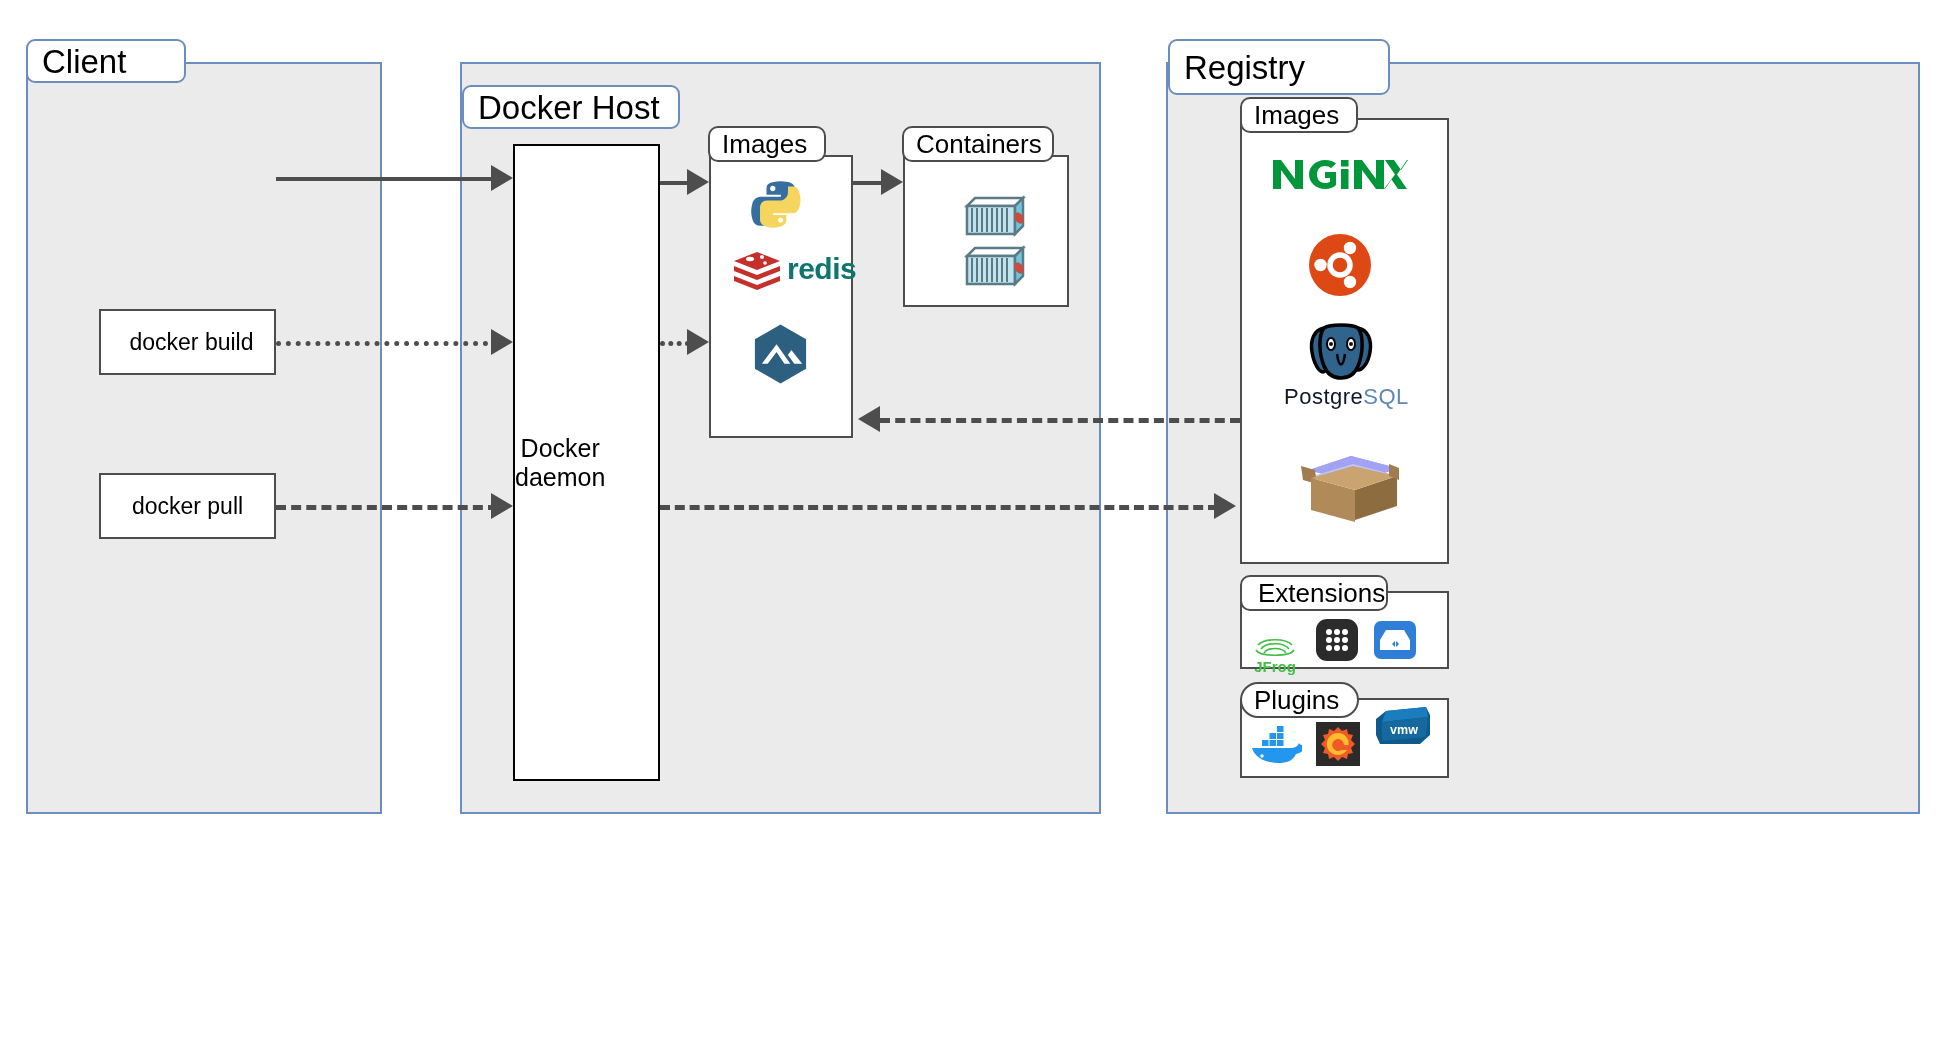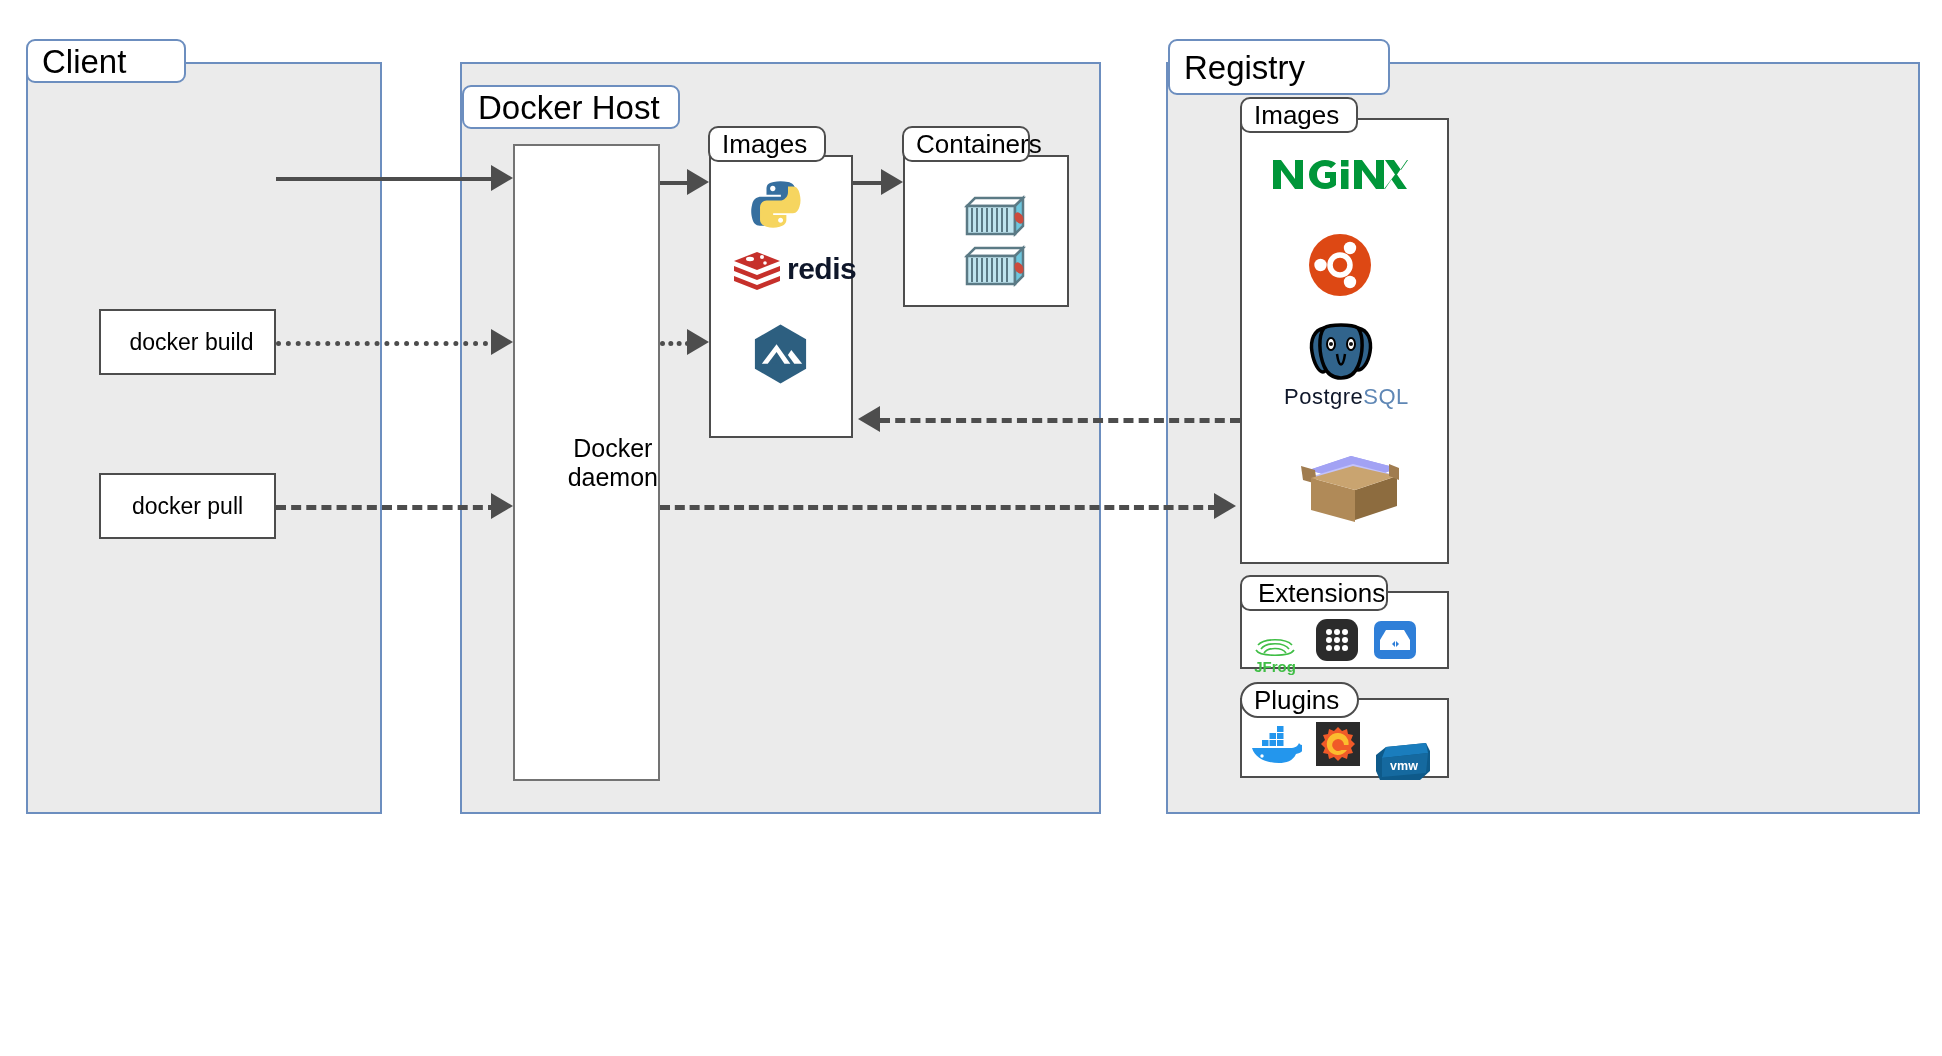--- a/index.html
+++ b/index.html
@@ -59,23 +59,23 @@
     background:#ffffff;
     border:2px solid #4d4d4d;
     box-sizing:border-box;
     display:flex;align-items:center;justify-content:center;
     font-size:23px;
     z-index:3;
   }
   .daemon{
     position:absolute;
     background:#ffffff;
-    border:2px solid #737373;
-    box-sizing:border-box;
-    display:flex;align-items:center;justify-content:flex-end;
+    border:2px solid #000000;
+    box-sizing:border-box;
+    display:flex;align-items:center;justify-content:flex-start;
     text-align:center;
     font-size:25px;
     line-height:1.16;
     z-index:3;
   }
 
   
   .conn{position:absolute;height:0;border-top-color:#4d4d4d;z-index:4;}
   .solid{border-top-style:solid;border-top-width:4px;}
   .dashed{border-top-style:dashed;border-top-width:5px;}
@@ -142,35 +142,35 @@
         <path d="M2 16 L25 25 L48 16 L48 21 L25 30 L2 21 Z"></path>
         <path d="M2 26 L25 35 L48 26 L48 31 L25 40 L2 31 Z"></path>
       </g>
       <g fill="#ffffff">
         <ellipse cx="18" cy="9" rx="4" ry="2.2"></ellipse>
         <circle cx="30" cy="7" r="2"></circle>
         <circle cx="33" cy="13" r="1.8"></circle>
       </g>
     </svg>
   </div>
-  <div class="logo" style="left:787px;top:252px;font-size:30px;color:#0f172a;font-weight:bold;letter-spacing:-0.5px;">
+  <div class="logo" style="left:787px;top:252px;font-size:30px;color:#0f766e;font-weight:bold;letter-spacing:-0.5px;">
     <span>redis</span>
   </div>
 
   <div class="logo" style="left:749px;top:322px;">
     <svg width="63" height="64" viewBox="0 0 64 64">
       <polygon points="32,2 58,17 58,47 32,62 6,47 6,17" fill="#2d5f80"></polygon>
       <path fill="#ffffff" d="M28 22 L42 42 L36 42 L28 30 L19 42 L13 42 Z"></path>
       <path fill="#ffffff" d="M43 28 L54 42 L46 42 L39.5 33 Z"></path>
       <rect x="24" y="38" width="3.5" height="4" fill="#2d5f80"></rect>
     </svg>
   </div>
 
   <div class="ibox" style="left:903px;top:155px;width:166px;height:152px;"></div>
-  <div class="ibox-title" style="left:902px;top:126px;width:128px;height:36px;">
+  <div class="ibox-title" style="left:902px;top:126px;width:152px;height:36px;">
     <span>Containers</span>
   </div>
 
   <div class="logo" style="left:961px;top:190px;">
     <svg width="68" height="52" viewBox="0 0 68 52">
       <polygon points="6,16 54,16 62,8 14,8" fill="#ffffff" stroke="#5b7a85" stroke-width="2.5"></polygon>
       <rect x="6" y="16" width="48" height="28" fill="#bfe4ee" stroke="#5b7a85" stroke-width="2.5"></rect>
       <polygon points="54,16 62,8 62,36 54,44" fill="#6ec6dd" stroke="#5b7a85" stroke-width="2.5"></polygon>
       <g stroke="#5b7a85" stroke-width="2">
         <line x1="11" y1="18" x2="11" y2="42"></line>
@@ -331,21 +331,21 @@
       <circle cx="12" cy="33" r="1.7" fill="#ffffff"></circle>
     </svg>
   </div>
   <div class="logo" style="left:1316px;top:722px;">
     <svg width="44" height="44" viewBox="0 0 44 44">
       <rect width="44" height="44" fill="#2b2b2b"></rect>
       <path d="M22 5 l4 4 5-2 1 5 5 1 -2 5 4 4 -4 4 2 5 -5 1 -1 5 -5-2 -4 4 -4-4 -5 2 -1-5 -5-1 2-5 -4-4 4-4 -2-5 5-1 1-5 5 2z" fill="#f05a28"></path>
       <path d="M22 11 a11 11 0 1 0 9 17 h-5.5 a6 6 0 1 1-3.5-11 a6 6 0 0 1 6 6 h4.5 a10.5 10.5 0 0 0-10.5-12z" fill="#fbbc2e"></path>
     </svg>
   </div>
-  <div class="logo" style="left:1376px;top:743px;">
+  <div class="logo" style="left:1376px;top:707px;">
     <svg width="54" height="38" viewBox="0 0 54 38">
       <polygon points="10,4 50,0 54,8 54,28 44,37 4,37 0,28 0,12" fill="#0e5a8a"></polygon>
       <polygon points="10,4 50,0 52,10 6,15" fill="#1a7dbd"></polygon>
       <polygon points="6,15 52,10 50,30 6,34" fill="#15699f"></polygon>
       <text x="28" y="27" font-size="12.5" font-weight="bold" fill="#ffffff" text-anchor="middle" font-family="Liberation Sans, sans-serif">vmw</text>
     </svg>
   </div>
 
   <div class="conn solid" style="left:276px;top:177px;width:222px;"></div>
   <div class="arrow-r" style="left:491px;top:165px;"></div>

